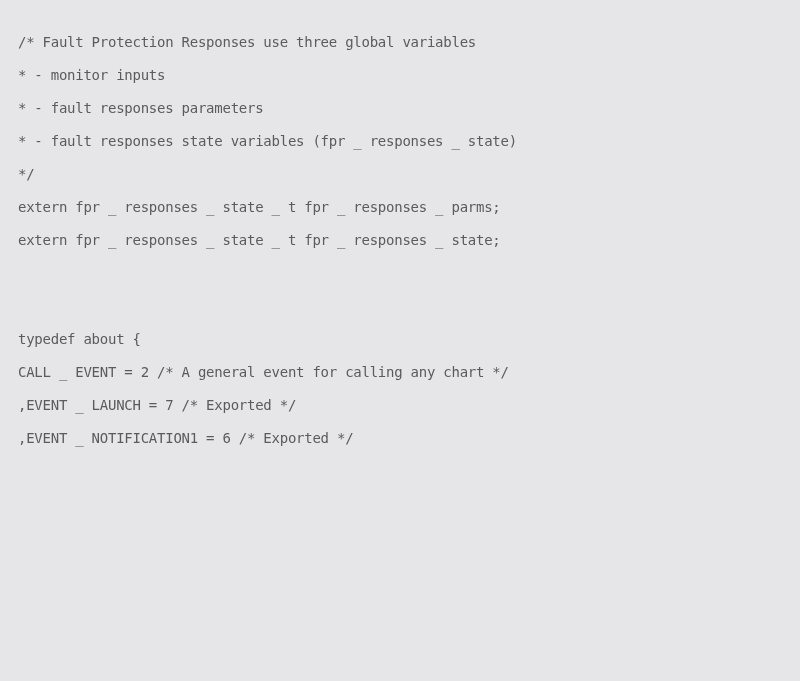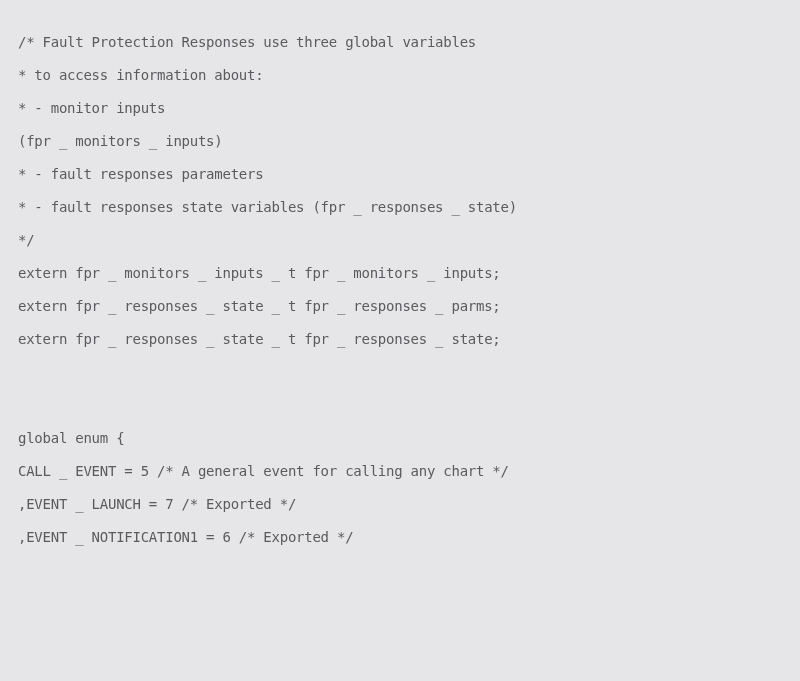--- a/index.html
+++ b/index.html
@@ -39,28 +39,25 @@
 
   .code-line.blank {
     color: transparent;
   }
 </style>
 </head>
 <body>
 
 <div id="code-listing">
   <div class="code-line">/* Fault Protection Responses use three global variables</div>
-  <div class="code-line">* to access information about:</div>
   <div class="code-line">* - monitor inputs</div>
-  <div class="code-line">(fpr _ monitors _ inputs)</div>
   <div class="code-line">* - fault responses parameters</div>
   <div class="code-line">* - fault responses state variables (fpr _ responses _ state)</div>
   <div class="code-line">*/</div>
-  <div class="code-line">extern fpr _ monitors _ inputs _ t fpr _ monitors _ inputs;</div>
   <div class="code-line">extern fpr _ responses _ state _ t fpr _ responses _ parms;</div>
   <div class="code-line">extern fpr _ responses _ state _ t fpr _ responses _ state;</div>
   <div class="code-line blank"></div>
   <div class="code-line blank"></div>
-  <div class="code-line">global enum {</div>
-  <div class="code-line">CALL _ EVENT = 5 /* A general event for calling any chart */</div>
+  <div class="code-line">typedef about {</div>
+  <div class="code-line">CALL _ EVENT = 2 /* A general event for calling any chart */</div>
   <div class="code-line">,EVENT _ LAUNCH = 7 /* Exported */</div>
   <div class="code-line">,EVENT _ NOTIFICATION1 = 6 /* Exported */</div>
 </div>
 
 </body></html>

